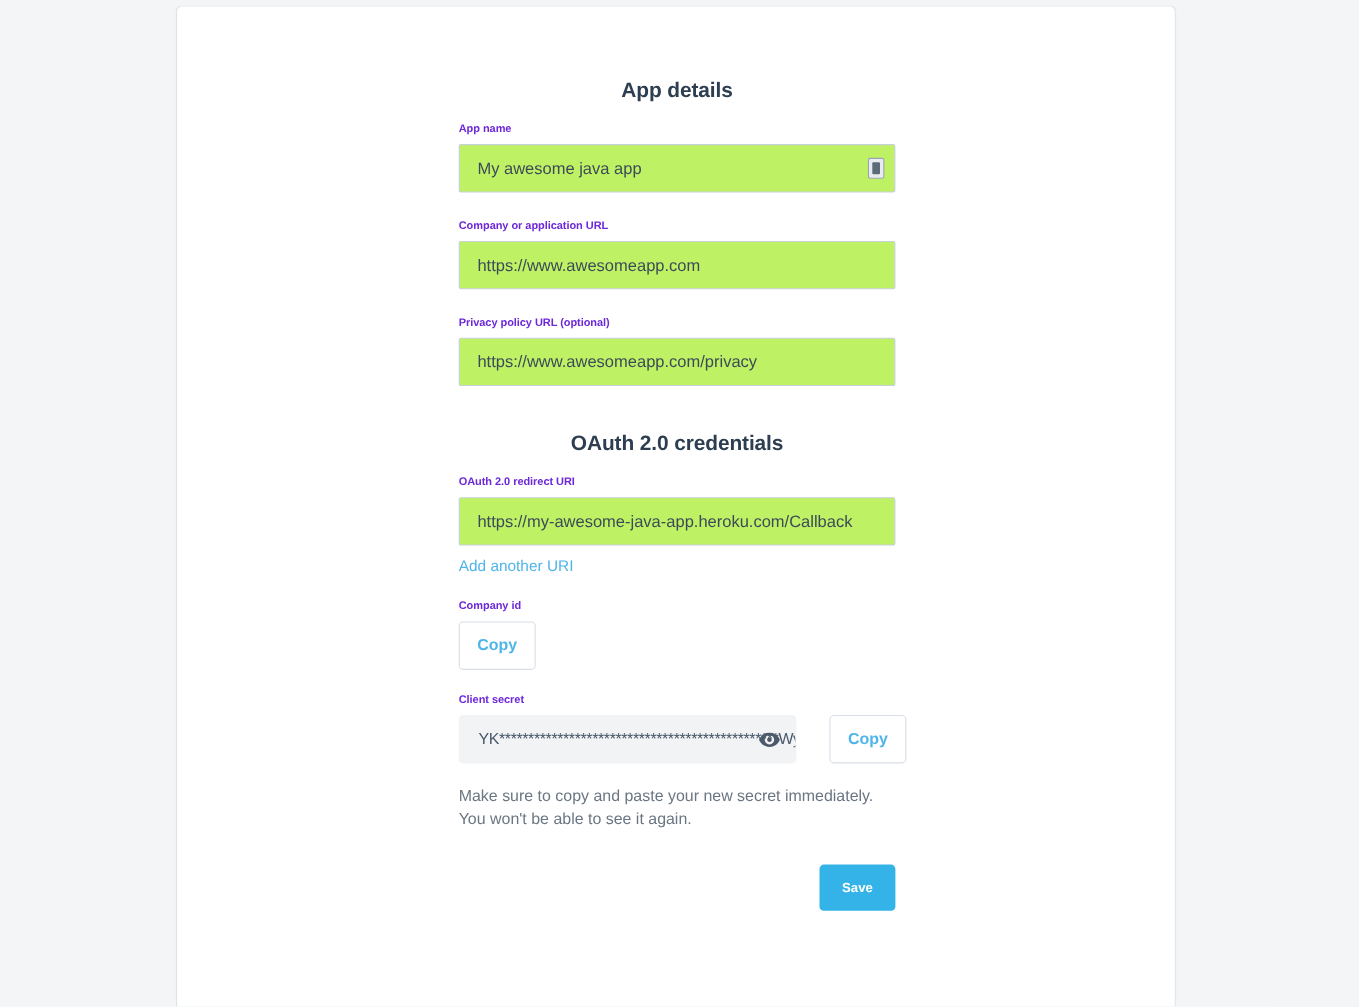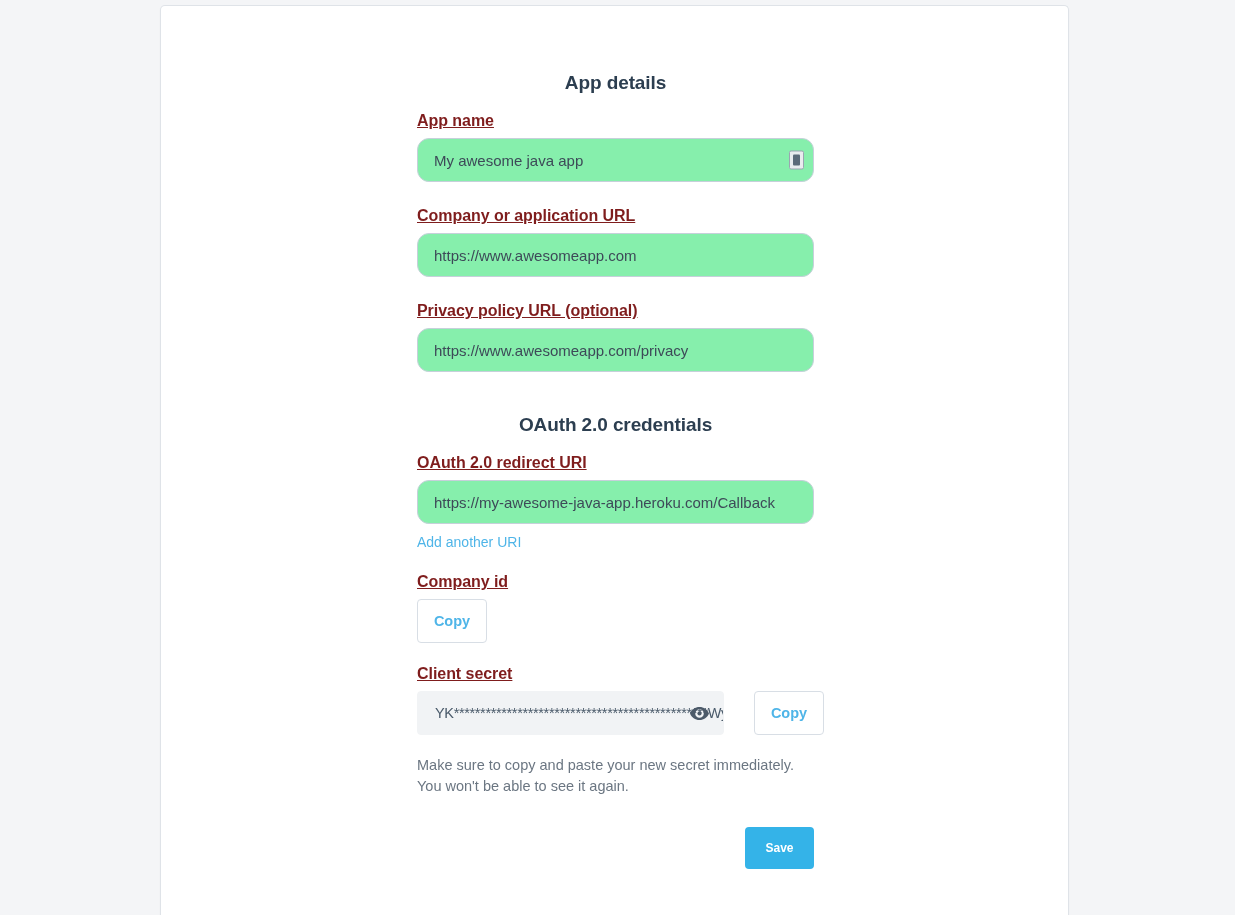--- a/index.html
+++ b/index.html
@@ -51,40 +51,39 @@
     letter-spacing: -0.1px;
   }
   .section-title.first { margin-top: 66px; margin-bottom: 0; }
   .section-title.second { margin-top: 0; margin-bottom: 0; }
 
   
   .field { margin-top: 18px; }
 
   .field-label {
     display: block;
-    font-size: 16px;
-    font-weight: bold;
-    color: #7f1d1d;
+    font-size: 10px;
+    font-weight: bold;
+    color: #6d28d9;
     margin-bottom: 8px;
     letter-spacing: -0.05px;
-    text-decoration: underline;
   }
 
   .input-wrap { position: relative; width: 397px; }
 
   .text-input {
     width: 397px;
     height: 44px;
     padding: 4px 16px;
     font-family: "Liberation Sans", sans-serif;
     font-size: 15px;
     color: #3d4a58;
-    background: #86efac;
+    background: #bef264;
     border: 1px solid #c6d0da;
-    border-radius: 12px;
+    border-radius: 2px;
     outline: none;
   }
   .text-input.with-icon { padding-right: 44px; }
 
   .autofill-icon {
     position: absolute;
     right: 10px;
     top: 50%;
     transform: translateY(-50%);
     width: 15px;

